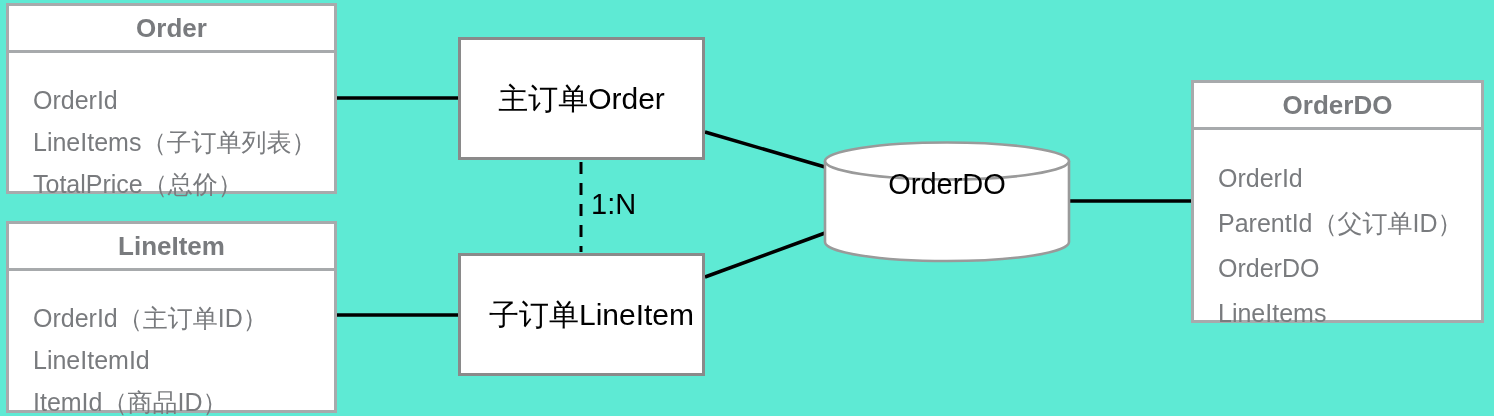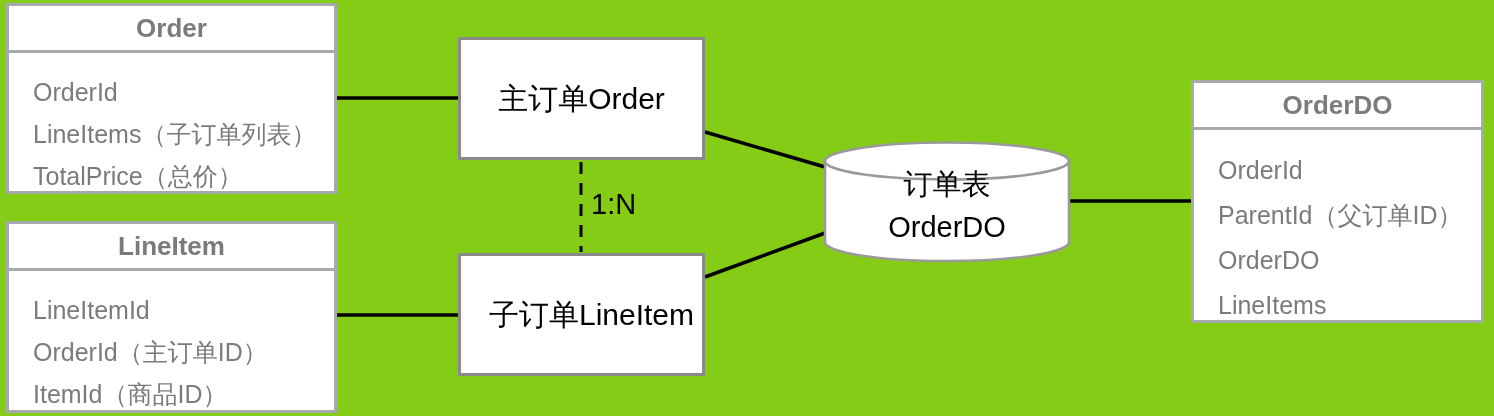--- a/index.html
+++ b/index.html
@@ -1,37 +1,37 @@
 <!DOCTYPE html>
 <html><head>
 <meta charset="utf-8">
 <style>
   * { margin:0; padding:0; box-sizing:border-box; }
   html,body { background:#ffffff; }
   body { font-family:"Liberation Sans","DejaVu Sans",sans-serif; }
   .canvas {
     position:relative;
     width:1494px; height:416px;
-    background:#84cc16;
+    background:#5eead4;
     overflow:hidden;
   }
   
   .etable {
     position:absolute;
     background:#ffffff;
     border:3px solid #a7aaac;
     color:#797b7e;
   }
   .etable .ehead {
     display:flex; align-items:center; justify-content:center;
     font-size:26px; font-weight:bold;
     border-bottom:3px solid #a7aaac;
     height:47px;
   }
-  .etable .ebody { padding:18px 0 0 24px; }
+  .etable .ebody { padding:26px 0 0 24px; }
   .etable .erow {
     display:flex; align-items:center;
     font-size:25px; height:42px;
   }
   #orderdo-table .erow { height:45px; }
   
   .cbox {
     position:absolute;
     width:247px; height:123px;
     background:#ffffff;
@@ -76,22 +76,22 @@
     <div class="ebody">
       <div class="erow">OrderId</div>
       <div class="erow">LineItems（子订单列表）</div>
       <div class="erow">TotalPrice（总价）</div>
     </div>
   </div>
 
   <div class="etable" id="lineitem-table" style="left:6px; top:221px; width:331px; height:192px;">
     <div class="ehead">LineItem</div>
     <div class="ebody">
+      <div class="erow">OrderId（主订单ID）</div>
       <div class="erow">LineItemId</div>
-      <div class="erow">OrderId（主订单ID）</div>
       <div class="erow">ItemId（商品ID）</div>
     </div>
   </div>
 
   <div class="etable" id="orderdo-table" style="left:1191px; top:80px; width:293px; height:243px;">
     <div class="ehead">OrderDO</div>
     <div class="ebody">
       <div class="erow">OrderId</div>
       <div class="erow">ParentId（父订单ID）</div>
       <div class="erow">OrderDO</div>
@@ -110,18 +110,17 @@
   </div>
 
   <div class="rel-label">1:N</div>
 
   <div class="dbwrap">
     <svg width="248" height="123" viewBox="0 0 248 123">
       <path d="M2,20 L2,101 A122,19 0 0,0 246,101 L246,20" fill="#ffffff" stroke="#9a9a9a" stroke-width="2.6"></path>
       <ellipse cx="124" cy="20" rx="122" ry="18.5" fill="#ffffff" stroke="#9a9a9a" stroke-width="2.6"></ellipse>
     </svg>
     <div class="dblabel">
-      <div>订单表</div>
       <div>OrderDO</div>
     </div>
   </div>
 
 </div>
 
 </body></html>

